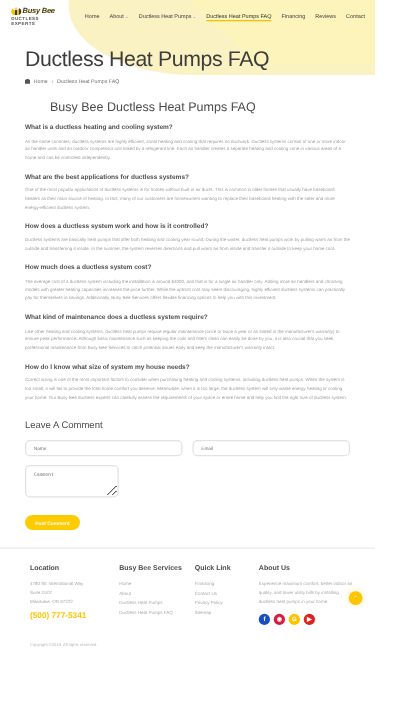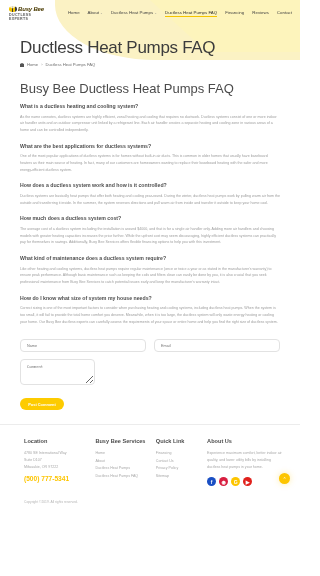--- a/index.html
+++ b/index.html
@@ -81,21 +81,21 @@
   }
   .bc-home-icon::after{
     content:""; position:absolute; left:0; top:0;
     border-left:2px solid transparent; border-right:2px solid transparent; border-bottom:1.8px solid #555;
   }
   .bc-sep { color:#9a9a9a; }
 
   
   .content { position: relative; z-index: 2; padding: 14px 20px 0 20px; }
   .section-title {
-    font-size: 13px; color: #4b4b4b; font-weight: 400; margin-bottom: 7px;
+    font-size: 10px; color: #4b4b4b; font-weight: 400; margin-bottom: 7px; margin-left: 20px;
   }
   .q {
     font-size: 5.2px; font-weight: 700; color: #4f4f4f;
     margin: 9px 0 4px 0; line-height: 1.3;
   }
   .q:first-of-type { margin-top: 0; }
   .a {
     font-size: 3.6px; line-height: 1.85; color: #9c9c9c; text-align: left;
   }
 
@@ -234,20 +234,21 @@
     <div class="a">The average cost of a ductless system including the installation is around $4000, and that is for a single air handler only. Adding more air handlers and choosing models with greater heating capacities increases the price further. While the upfront cost may seem discouraging, highly efficient ductless systems can practically pay for themselves in savings. Additionally, Busy Bee Services offers flexible financing options to help you with this investment.</div>
 
     <div class="q">What kind of maintenance does a ductless system require?</div>
     <div class="a">Like other heating and cooling systems, ductless heat pumps require regular maintenance (once or twice a year or as stated in the manufacturer's warranty) to ensure peak performance. Although basic maintenance such as keeping the coils and filters clean can easily be done by you, it is also crucial that you seek professional maintenance from Busy Bee Services to catch potential issues early and keep the manufacturer's warranty intact.</div>
 
     <div class="q">How do I know what size of system my house needs?</div>
     <div class="a">Correct sizing is one of the most important factors to consider when purchasing heating and cooling systems, including ductless heat pumps. When the system is too small, it will fail to provide the total home comfort you deserve. Meanwhile, when it is too large, the ductless system will only waste energy heating or cooling your home. Our Busy Bee ductless experts can carefully assess the requirements of your space or entire home and help you find the right size of ductless system.</div>
   </div>
 
   <div class="comment-block">
+    <h3 class="comment-title">Leave A Comment</h3>
     <div class="row">
       <input class="field" type="text" placeholder="Name" style="">
       <input class="field" type="text" placeholder="Email" style="">
     </div>
     <textarea class="textarea" placeholder="Comment" style=""></textarea>
     <button class="post-btn">Post Comment</button>
   </div>
 
   <div class="footer-sep"></div>
 

